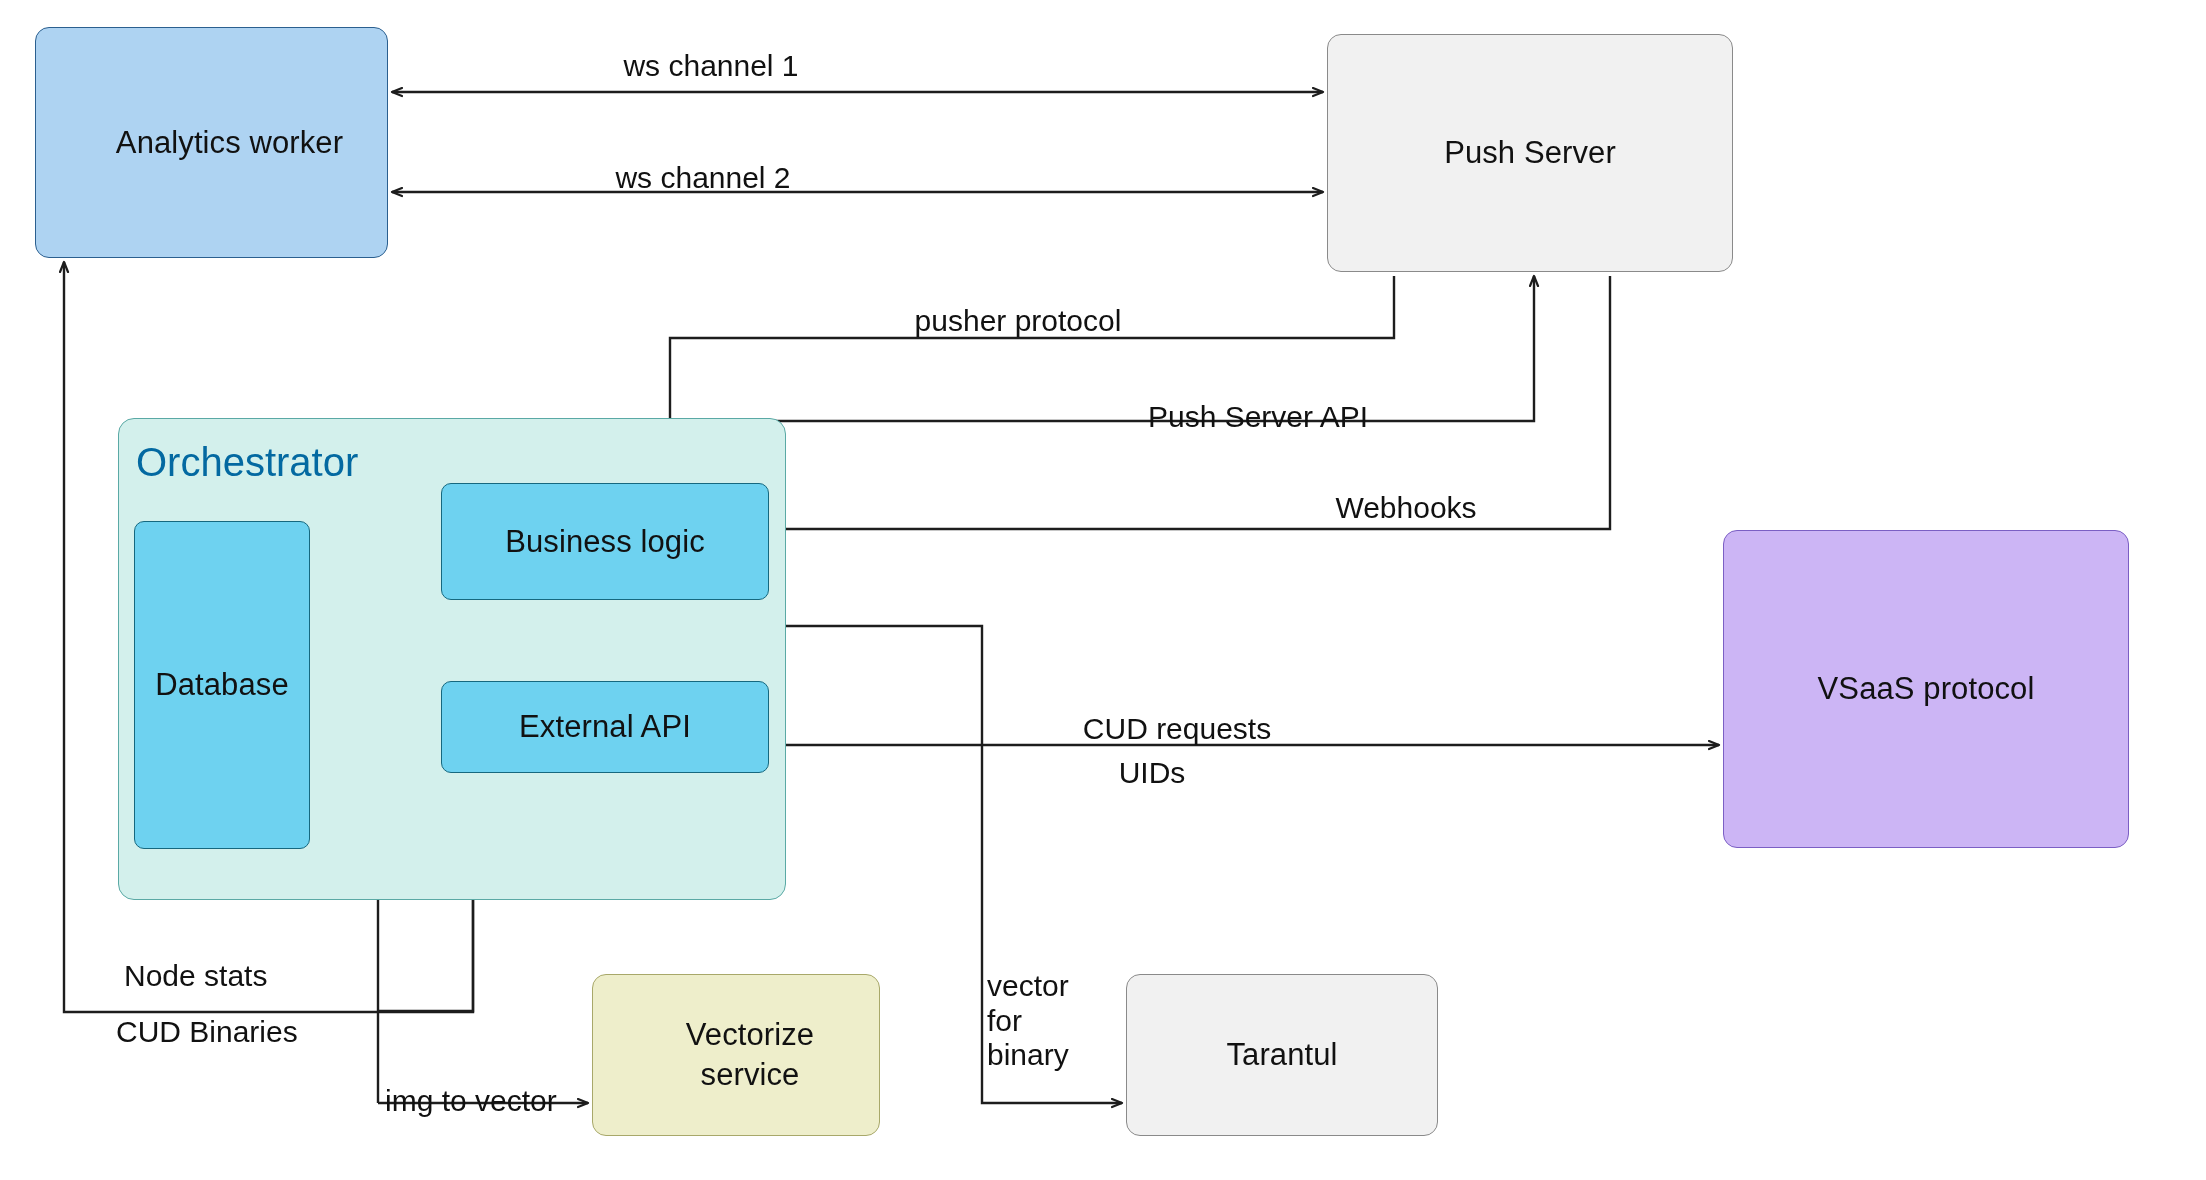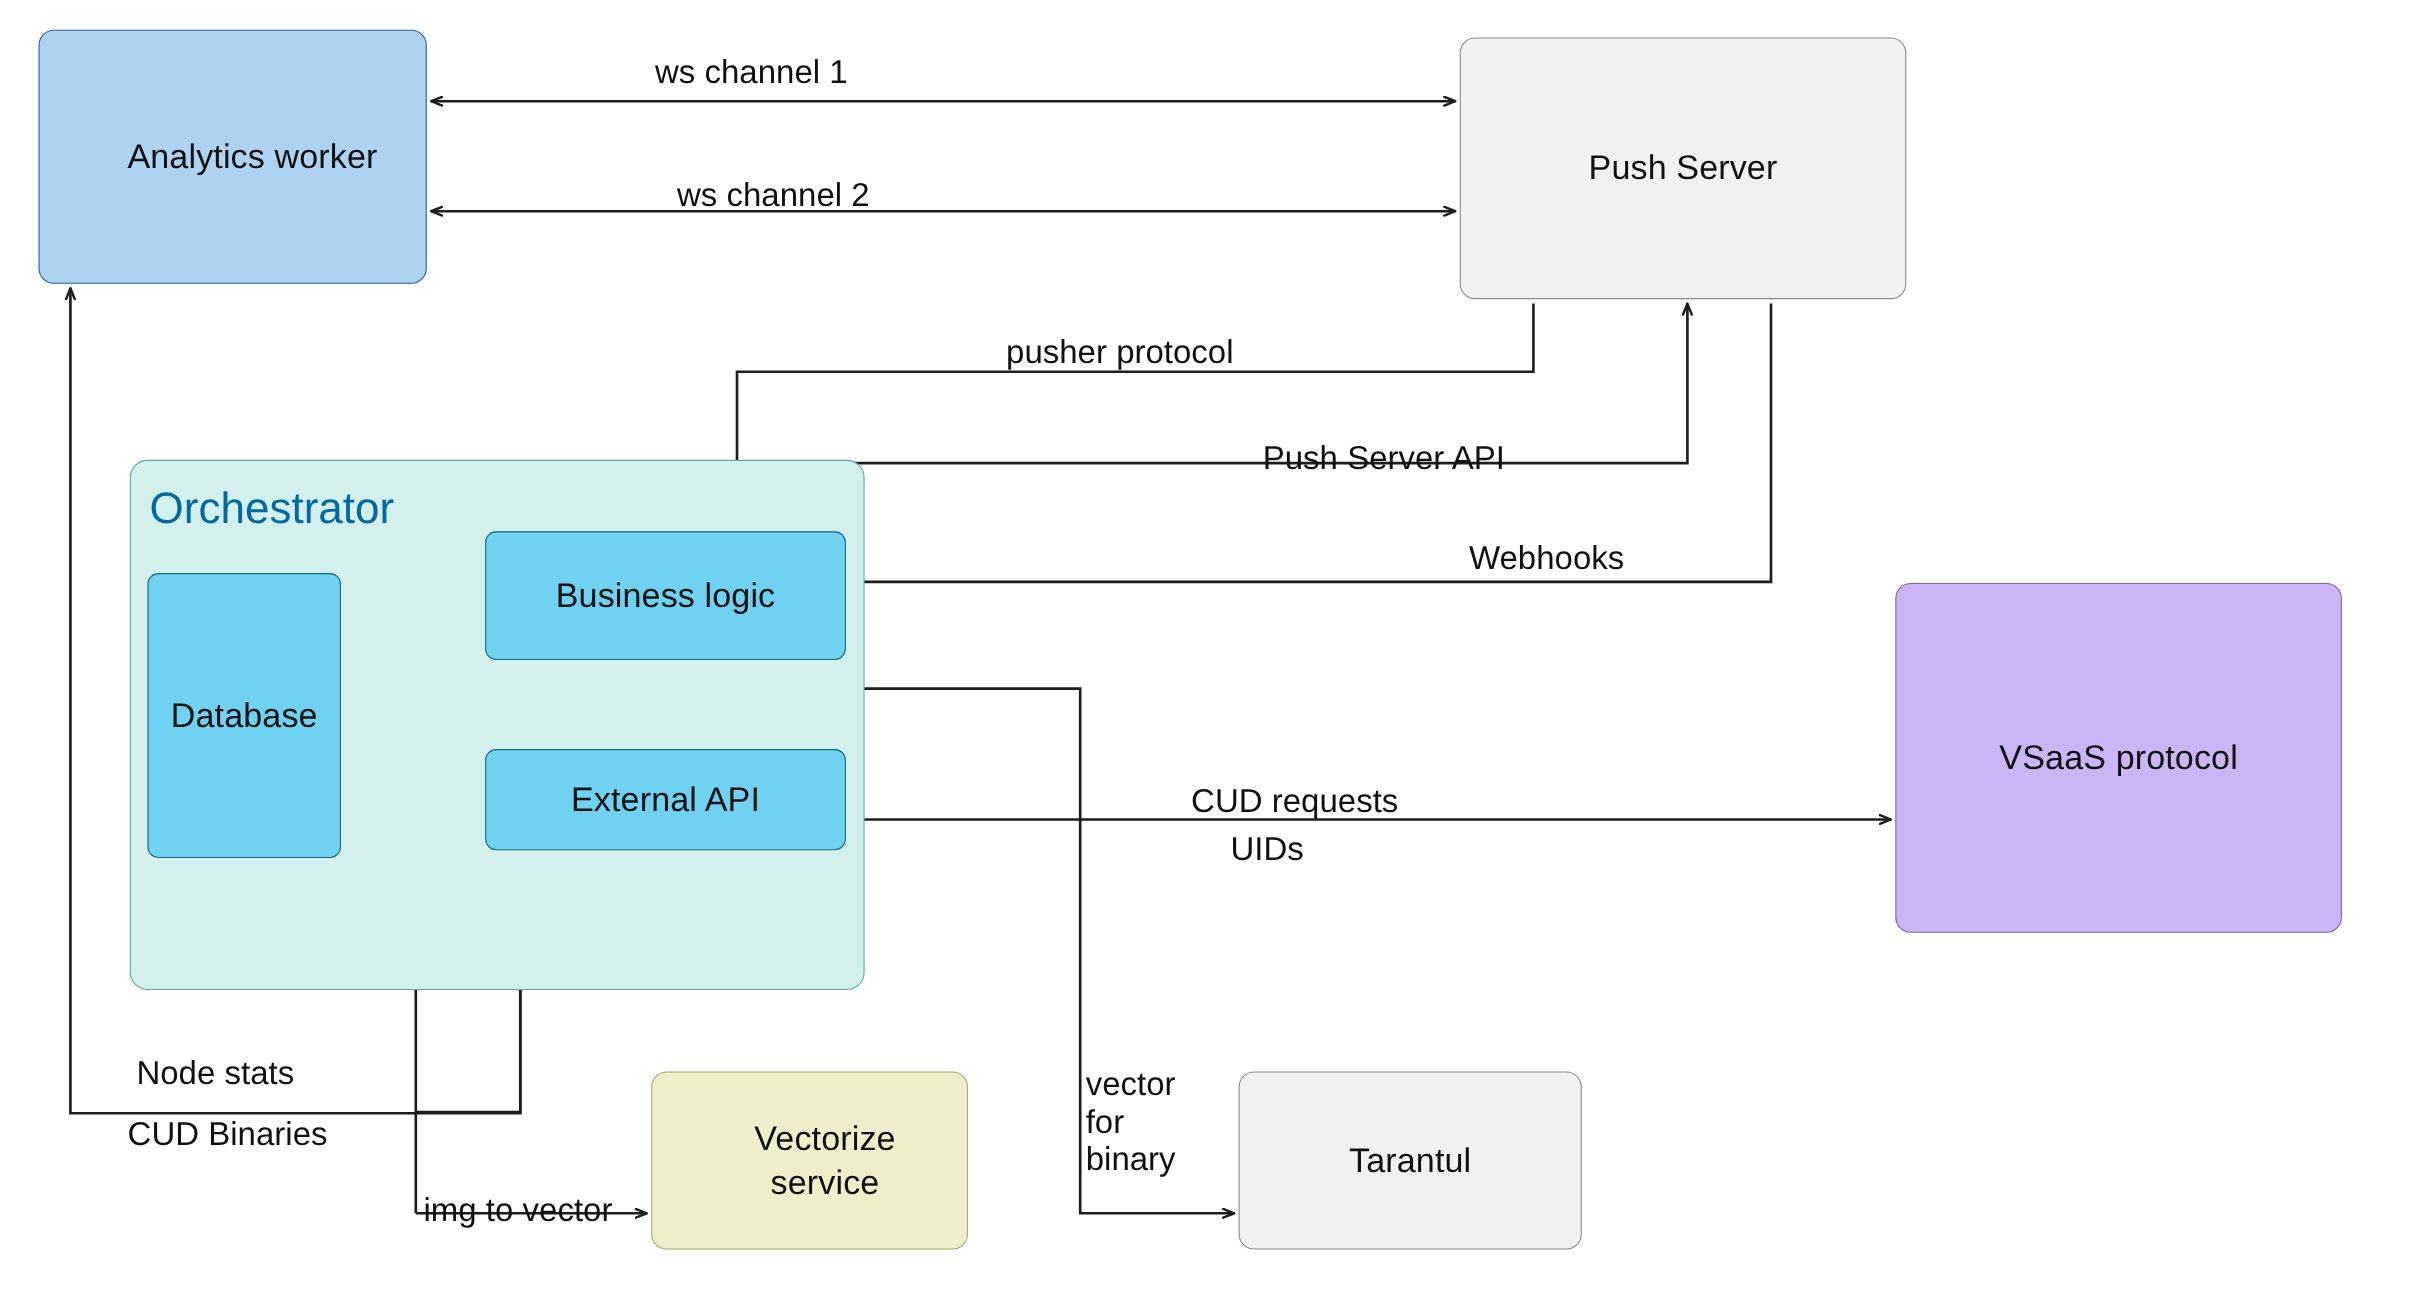--- a/index.html
+++ b/index.html
@@ -123,33 +123,33 @@
 
   <div class="node" style="left:592px; top:974px; width:288px; height:162px; background:#eeeecb; border-color:#a8a86a;">
     <span style="white-space:pre-line;margin-left:28px;">Vectorize
 service</span>
   </div>
 
   <div class="node" style="left:1126px; top:974px; width:312px; height:162px; background:#f1f1f1; border-color:#8a8a8a;">
     <span>Tarantul</span>
   </div>
 
-  <div class="node" style="left:134px; top:521px; width:176px; height:259px; background:#6ed2f0; border-color:#16687f; border-radius:10px;">
+  <div class="node" style="left:134px; top:521px; width:176px; height:328px; background:#6ed2f0; border-color:#16687f; border-radius:10px;">
     <span>Database</span>
   </div>
 
   <div class="node" style="left:441px; top:483px; width:328px; height:117px; background:#6ed2f0; border-color:#16687f; border-radius:10px;">
     <span>Business logic</span>
   </div>
 
   <div class="node" style="left:441px; top:681px; width:328px; height:92px; background:#6ed2f0; border-color:#16687f; border-radius:10px;">
     <span>External API</span>
   </div>
 
-  <div class="edge-label lbl-center" style="left:683px; top:46px;">ws channel 1</div>
+  <div class="edge-label lbl-center" style="left:711px; top:46px;">ws channel 1</div>
 
   <div class="edge-label lbl-center" style="left:703px; top:158px;">ws channel 2</div>
 
   <div class="edge-label lbl-center" style="left:1018px; top:301px;">pusher protocol</div>
 
   <div class="edge-label lbl-center" style="left:1258px; top:397px;">Push Server API</div>
 
   <div class="edge-label lbl-center" style="left:1406px; top:488px;">Webhooks</div>
 
   <div class="edge-label lbl-center" style="left:1177px; top:709px;">CUD requests</div>

